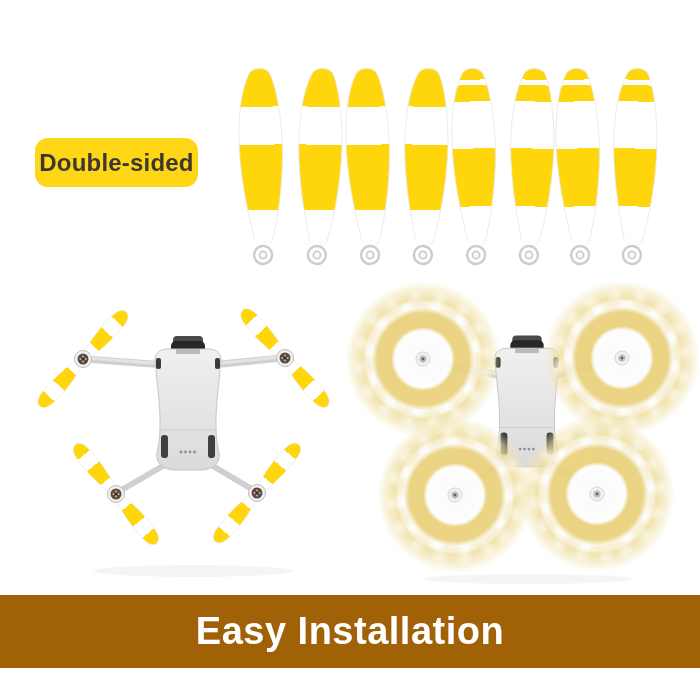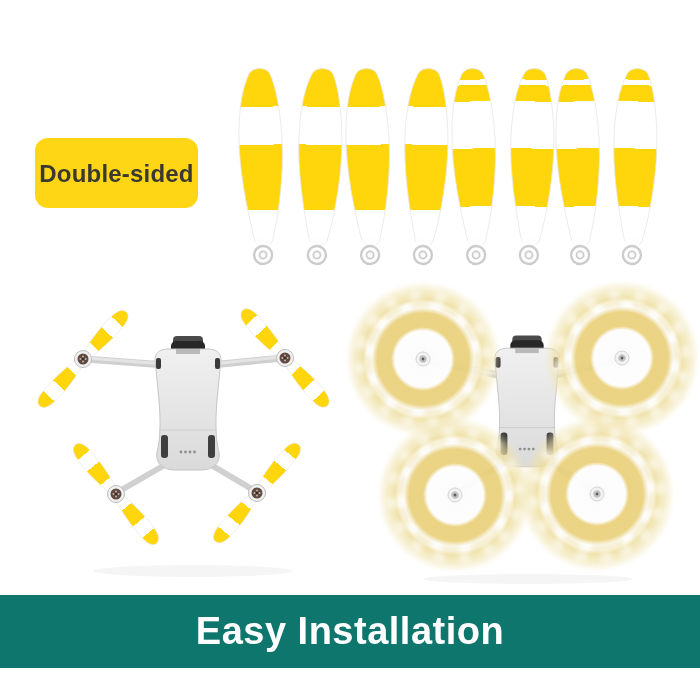--- a/index.html
+++ b/index.html
@@ -1,21 +1,21 @@
 <!DOCTYPE html>
 <html><head>
 <meta charset="utf-8">
 <style>
   html,body{margin:0;padding:0;}
   body{width:700px;height:700px;overflow:hidden;background:#ffffff;
        font-family:"Liberation Sans", sans-serif;}
   .stage{position:relative;width:700px;height:700px;background:#ffffff;}
 
   .color-badge{
-    position:absolute;left:35px;top:138px;width:163px;height:70px;
+    position:absolute;left:35px;top:138px;width:163px;height:49px;
     background:#FFD615;border-radius:13px;
     display:flex;flex-direction:column;align-items:center;justify-content:center;
     color:#3A3831;font-weight:600;font-size:24px;line-height:27px;
     letter-spacing:0.2px;text-align:center;
   }
 
   .prop-row{position:absolute;left:225px;top:58px;width:450px;height:210px;}
   .drone-left{position:absolute;left:25px;top:293px;width:330px;height:290px;}
   .drone-right{position:absolute;left:333px;top:276px;width:367px;height:310px;}
 
@@ -231,17 +231,17 @@
         <use href="#spinDisc" transform="rotate(31)"></use>
       </g>
     <g transform="translate(122,219)">
         <use href="#spinDisc" transform="rotate(54)"></use>
       </g>
     <g transform="translate(264,218)">
         <use href="#spinDisc" transform="rotate(77)"></use>
       </g>
   </svg>
 
-  <div class="banner" style="background: #0f766e;">
+  <div class="banner" style="background: #a16207;">
     <span style="color: rgb(255, 255, 255);">Easy Installation</span>
   </div>
 
 </div>
 
 </body></html>

